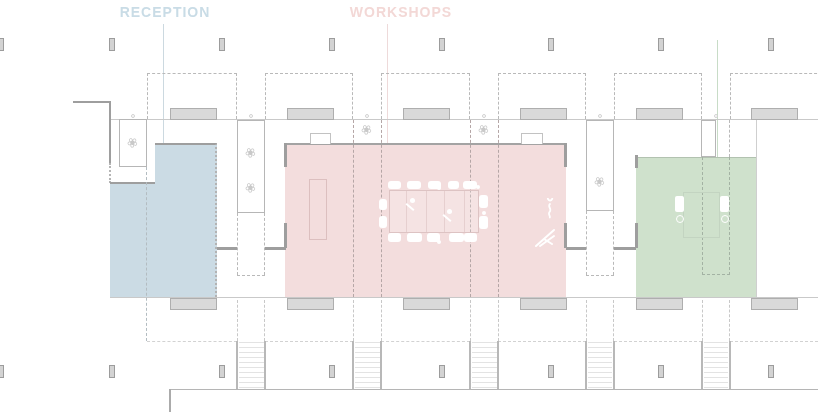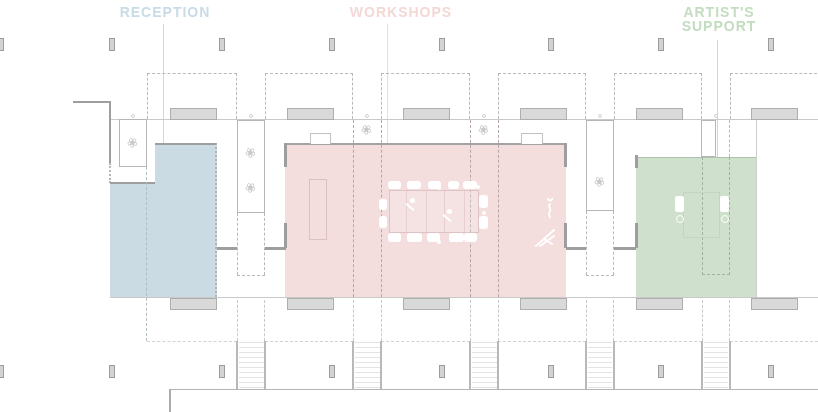--- a/index.html
+++ b/index.html
@@ -31,21 +31,20 @@
   .zone{position:absolute}
   .leader{position:absolute;width:1px}
 </style>
 </head>
 <body>
 
 <div class="stage">
 
   <div class="lbl" style="left:336px;top:5px;width:130px;color:var(--workshops_label)">WORKSHOPS</div>
   <div class="lbl" style="left:103px;top:5px;width:124px;color:var(--reception_label)">RECEPTION</div>
-  <div class="lbl" style="left:677px;top:5px;width:84px;color:var(--support_label)">ARTIST'S SUPPORT</div>
 
   <div class="leader" style="left:163px;top:24px;height:119px;background:var(--leader_blue)"></div>
   <div class="leader" style="left:387px;top:24px;height:119px;background:var(--leader_pink)"></div>
   <div class="leader" style="left:717px;top:40px;height:117px;background:var(--leader_green)"></div>
 
   <div class="module" style="left:147px;top:73px;width:90px"></div>
   <div class="module" style="left:265px;top:73px;width:88px"></div>
   <div class="module" style="left:381px;top:73px;width:89px"></div>
   <div class="module" style="left:498px;top:73px;width:88px"></div>
   <div class="module" style="left:614px;top:73px;width:88px"></div>

